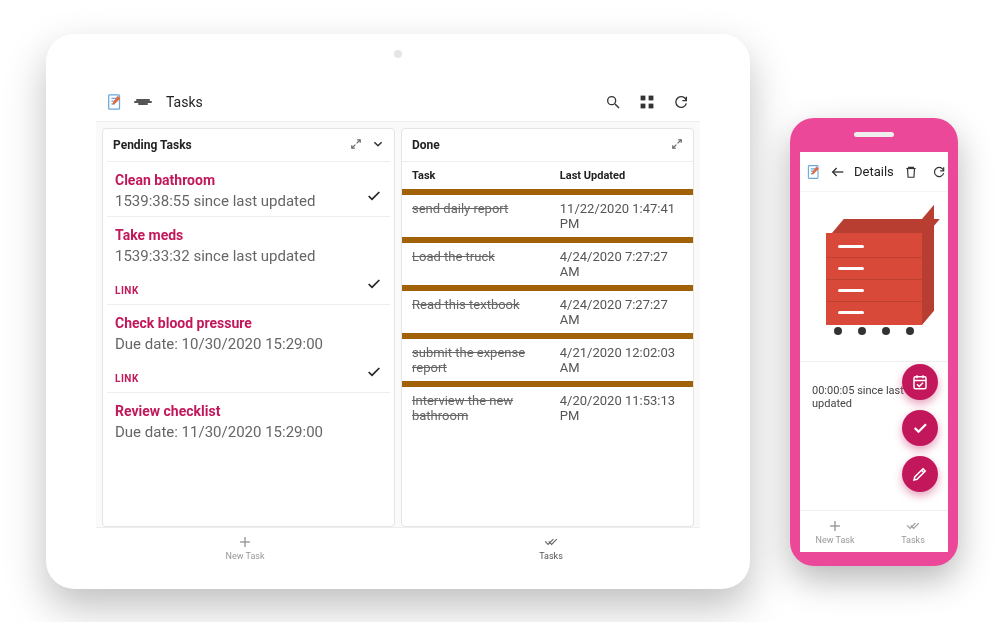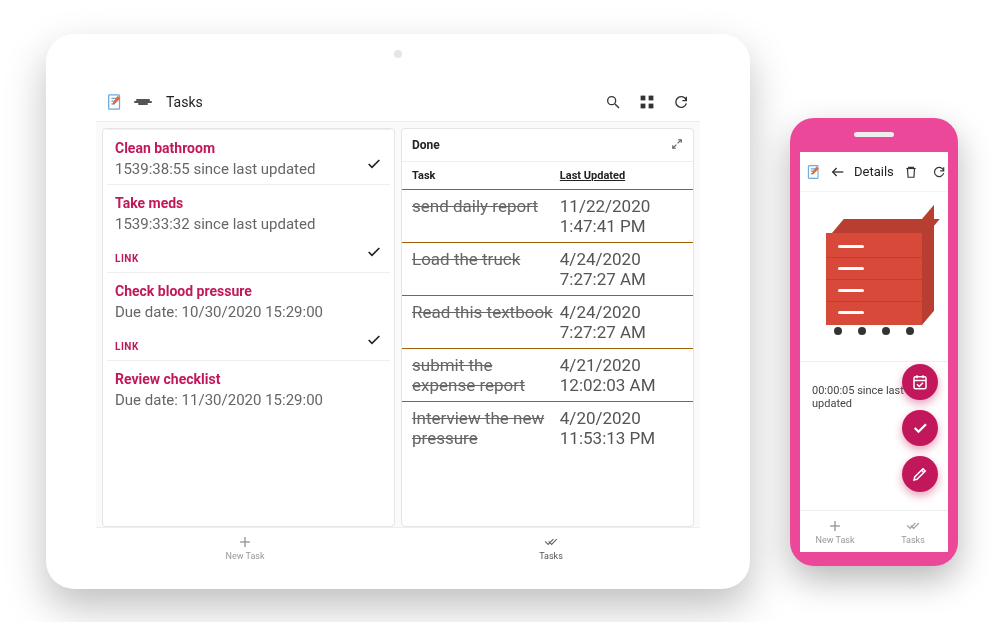--- a/index.html
+++ b/index.html
@@ -147,28 +147,28 @@
     display:flex;
     padding: 0 10px;
     height: 28px;
     align-items:center;
     font-size: 11px;
     font-weight:700;
     color:#222;
     border-top:1px solid #eee;
   }
   .done-tablehead .dc1{ flex: 1.2;}
-  .done-tablehead .dc2{ flex: 1; text-decoration: underline;}
+  .done-tablehead .dc2{ flex: 1;}
   .done-body { flex:1; overflow:auto; }
   .done-row {
     display:flex;
     padding: 6px 10px;
-    font-size: 17px;
+    font-size: 13px;
     color:#444;
-    border-top: 1px solid #a16207;
+    border-top: 6px solid #a16207;
   }
   .done-row .dc1{ flex:1.2; text-decoration: line-through; color:#666;}
   .done-row .dc2{ flex:1; color:#555;}
 
   
   .bottom-nav {
     height: 40px;
     background:#fff;
     border-top:1px solid #eee;
     display:flex;
@@ -362,20 +362,37 @@
               <path d="M20 10 A8 8 0 1 0 20 14"></path>
               <polyline points="20,4 20,10 14,10"></polyline>
             </svg>
         </span>
       </div>
     </div>
 
     <div class="columns">
 
       <div class="col">
+        <div class="col-header">
+          <span>Pending Tasks</span>
+          <span class="col-head-right">
+            <span class="expand-icon">
+              <svg width="12" height="12" viewBox="0 0 20 20" stroke="#666" stroke-width="2" fill="none">
+                  <path d="M12 3 H17 V8 M8 17 H3 V12"></path>
+                  <line x1="17" y1="3" x2="11" y2="9"></line>
+                  <line x1="3" y1="17" x2="9" y2="11"></line>
+                </svg>
+            </span>
+            <span class="chev-down">
+              <svg width="12" height="12" viewBox="0 0 20 20" stroke="#333" stroke-width="2.5" fill="none">
+                  <polyline points="4,7 10,13 16,7"></polyline>
+                </svg>
+            </span>
+          </span>
+        </div>
         <div class="pending-body">
           <div class="task-card">
             <div class="task-title">Clean bathroom</div>
             <div class="task-sub">1539:38:55 since last updated</div>
             <span class="task-check">
               <svg width="16" height="16" viewBox="0 0 24 24" fill="none" stroke="#222" stroke-width="2.5">
                   <polyline points="4,12 9,17 20,6"></polyline>
                 </svg>
             </span>
           </div>
@@ -434,21 +451,21 @@
             </div>
           <div class="done-row">
               <span class="dc1">Read this textbook</span>
               <span class="dc2">4/24/2020 7:27:27 AM</span>
             </div>
           <div class="done-row">
               <span class="dc1">submit the expense report</span>
               <span class="dc2">4/21/2020 12:02:03 AM</span>
             </div>
           <div class="done-row">
-              <span class="dc1">Interview the new pressure</span>
+              <span class="dc1">Interview the new bathroom</span>
               <span class="dc2">4/20/2020 11:53:13 PM</span>
             </div>
         </div>
       </div>
 
     </div>
 
     <div class="bottom-nav">
       <div class="bn-item">
         <span class="bn-icon">

